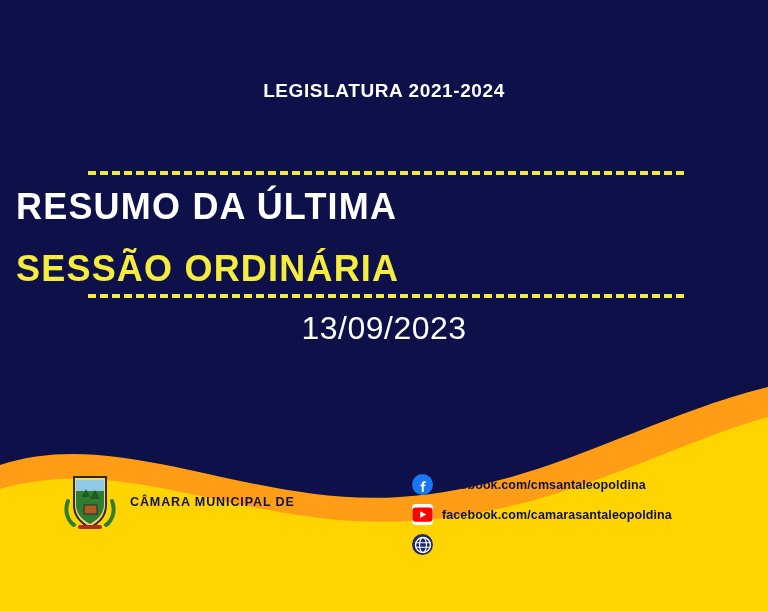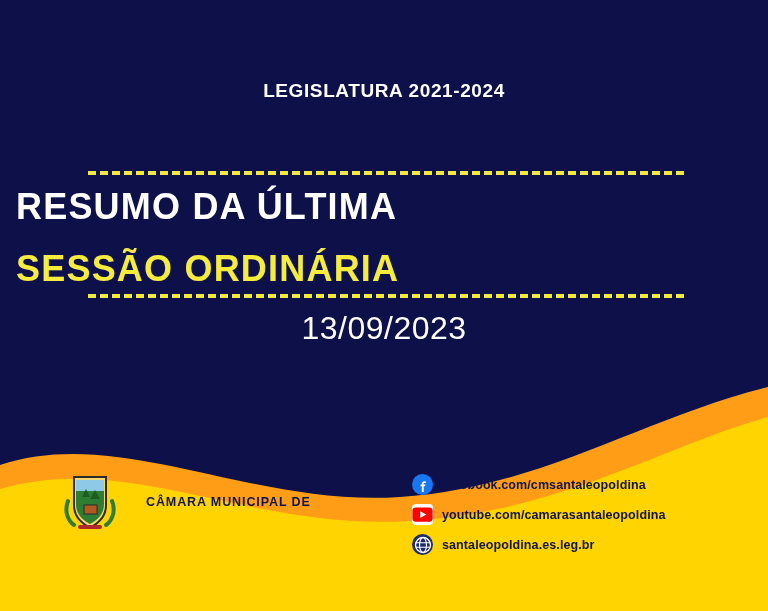--- a/index.html
+++ b/index.html
@@ -96,21 +96,21 @@
     letter-spacing: 0.5px;
   }
 
   
   .brand {
     position: absolute;
     left: 62px;
     bottom: 78px;
     display: flex;
     align-items: center;
-    gap: 28px;
+    gap: 12px;
   }
   .crest {
     width: 56px;
     height: 62px;
     position: relative;
   }
   .brand-text { line-height: 1.15; }
   .brand-top {
     color: #10124a;
     font-size: 12.5px;
@@ -216,29 +216,28 @@
       <span class="social-label">facebook.com/cmsantaleopoldina</span>
     </div>
 
     <div class="social-row">
       <span class="social-icon ic-yt">
         <svg viewBox="0 0 28 20" width="21" height="15">
           <rect x="0.5" y="0.5" width="27" height="19" rx="4.5" fill="#ff0000"></rect>
           <path d="M11 5.5 L19 10 L11 14.5 Z" fill="#ffffff"></path>
         </svg>
       </span>
-      <span class="social-label">youtube.com/camarasantaleopoldina</span>
+      <span class="social-label">facebook.com/camarasantaleopoldina</span>
     </div>
 
     <div class="social-row">
       <span class="social-icon ic-web">
         <svg viewBox="0 0 24 24" width="18" height="18">
           <circle cx="12" cy="12" r="10" fill="none" stroke="#ffffff" stroke-width="1.8"></circle>
           <ellipse cx="12" cy="12" rx="4.6" ry="10" fill="none" stroke="#ffffff" stroke-width="1.5"></ellipse>
           <path d="M2.4 9h19.2M2.4 15h19.2" stroke="#ffffff" stroke-width="1.5"></path>
         </svg>
       </span>
-      <span class="social-label">santaleopoldina.es.leg.br</span>
     </div>
 
   </div>
 
 </div>
 
 </body></html>

